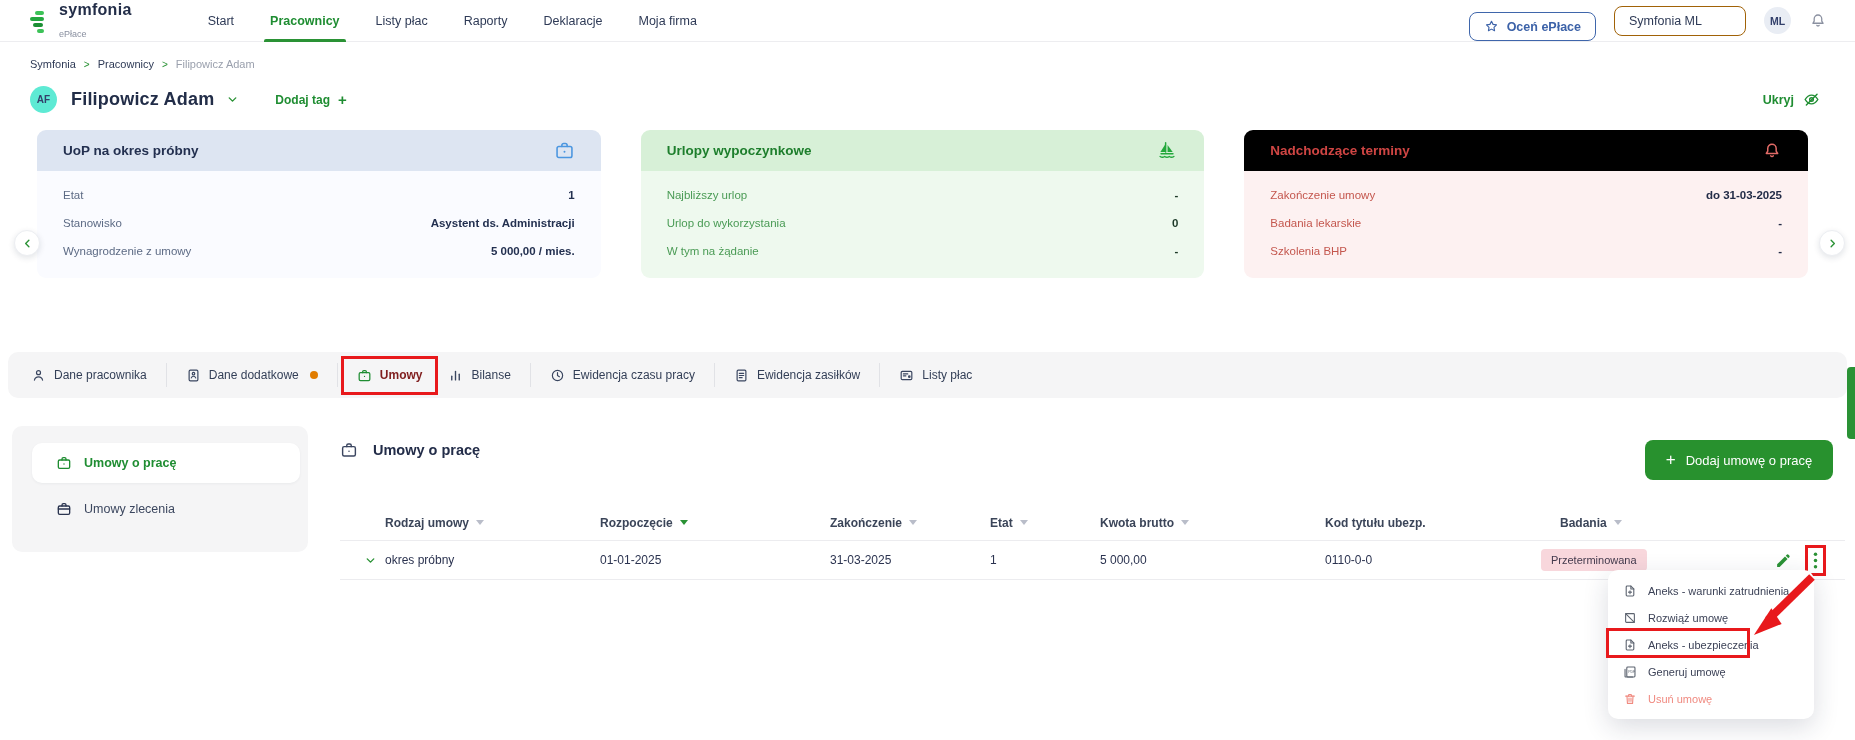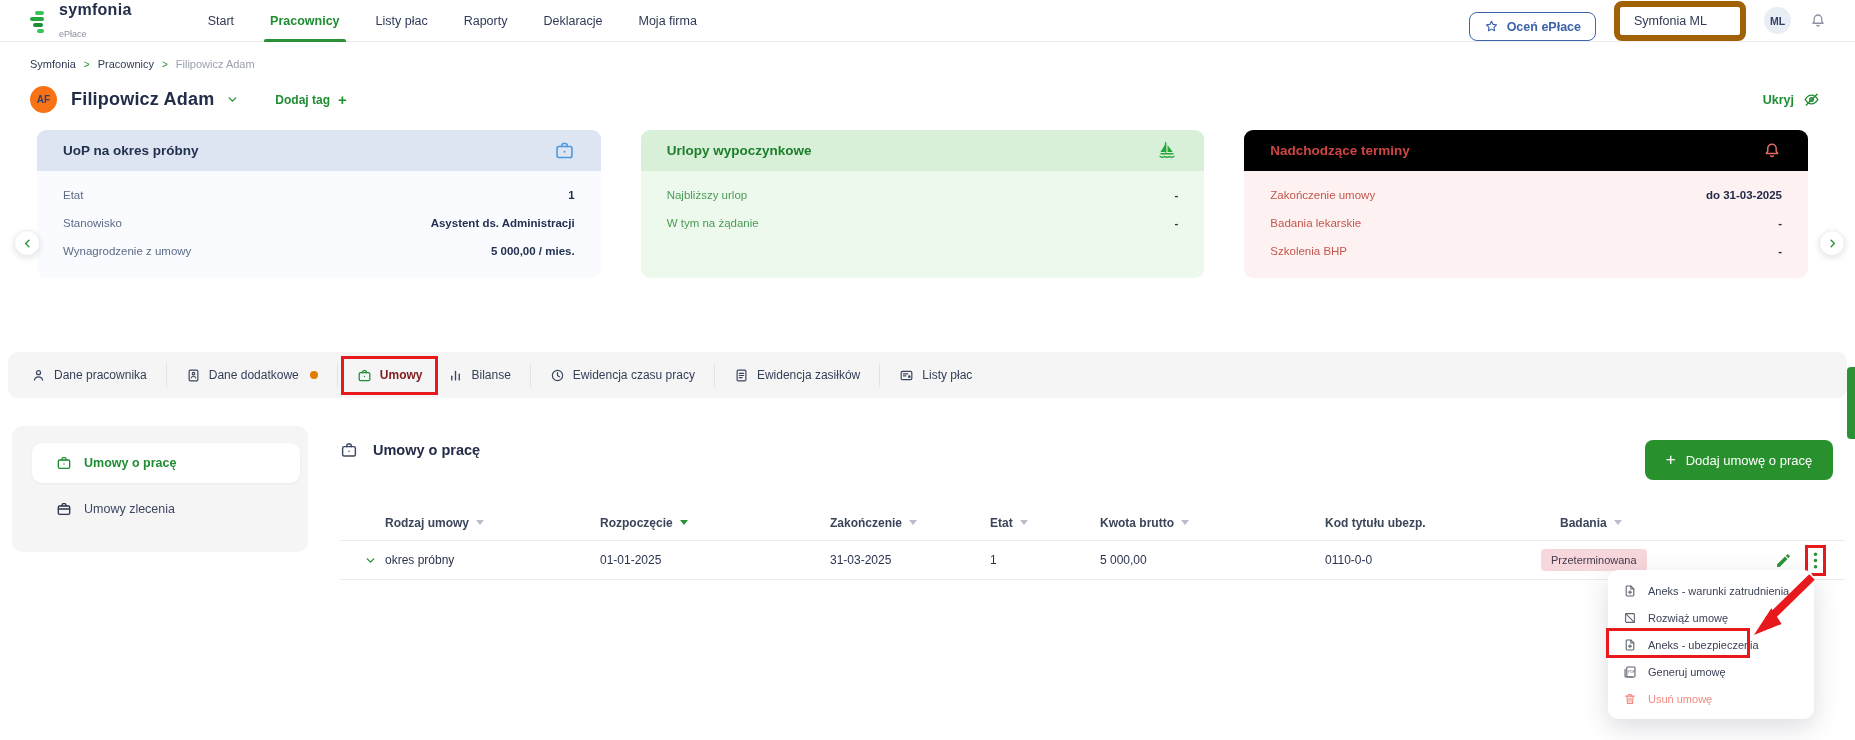--- a/index.html
+++ b/index.html
@@ -23,35 +23,35 @@
   .logo-text { line-height:1; }
   .logo-brand { font-size:16px; font-weight:bold; color:#222d48; letter-spacing:.3px; }
   .logo-product { font-size:9px; color:#8a90a0; margin-top:12px; }
   .nav { display:flex; align-items:stretch; height:42px; margin-left:62px; gap:8px; }
   .nav-item { display:flex; align-items:center; padding:0 14px; font-size:12.5px; color:#2e3a56; position:relative; cursor:pointer; }
   .nav-item.active { color:#1f8d32; font-weight:bold; }
   .nav-item.active::after { content:""; position:absolute; left:8px; right:8px; bottom:0; height:3px; background:#2a9235; border-radius:2px 2px 0 0; }
   .top-right { margin-left:auto; display:flex; align-items:center; gap:18px; }
   .rate-btn { display:flex; align-items:center; gap:8px; border:1.5px solid #3f66ab; color:#3c62a8;
     border-radius:8px; padding:6px 14px; font-size:12.5px; font-weight:bold; background:#fff; cursor:pointer;margin-top:12px; }
-  .company-select { border:6px solid #a16207; border-radius:8px; padding:7px 14px; min-width:132px;
+  .company-select { border:1px solid #a16207; border-radius:8px; padding:7px 14px; min-width:132px;
     font-size:12.5px; color:#2e3a56; background:#fff; cursor:pointer; }
   .avatar { width:27px; height:27px; border-radius:50%; background:#e9edf4; color:#33406b;
     font-size:10.5px; font-weight:bold; display:flex; align-items:center; justify-content:center; }
   .bell { color:#8a90a0; }
 
   
   .breadcrumb { position:absolute; top:58px; left:30px; font-size:11px; display:flex; align-items:center; gap:8px; }
   .crumb { color:#2e3a56; cursor:pointer; }
   .crumb.current { color:#9aa0ad; }
   .crumb-sep { color:#2a9235; font-size:10px; }
 
   
   .emp-row { position:absolute; top:86px; left:30px; right:30px; display:flex; align-items:center; }
-  .emp-avatar { width:27px; height:27px; border-radius:50%; background:#f97316; color:#33406b;
+  .emp-avatar { width:27px; height:27px; border-radius:50%; background:#5eead4; color:#33406b;
     font-size:10px; font-weight:bold; display:flex; align-items:center; justify-content:center; margin-right:14px; }
   .emp-name { font-size:18px; font-weight:bold; color:#222d48; letter-spacing:.2px; }
   .emp-caret { color:#2a9235; margin-left:12px; cursor:pointer; }
   .add-tag { margin-left:36px; font-size:12px; color:#1f8d32; font-weight:bold; display:flex; align-items:center; gap:8px; cursor:pointer; }
   .add-tag .plus { font-size:15px; }
   .hide-link { margin-left:auto; display:flex; align-items:center; gap:8px; color:#1f8d32; font-size:12.5px; font-weight:bold; cursor:pointer; margin-right:4px;}
 
   
   .cards { position:absolute; top:130px; left:37px; width:1771px; display:grid; grid-template-columns:1fr 1fr 1fr; gap:40px; }
   .card { border-radius:9px; overflow:hidden; height:148px; }
@@ -237,20 +237,24 @@
           <path d="M5.5 15h13"></path>
           <path d="M4.5 18c1.6 1.2 3.4 1.2 5 0 1.6 1.2 3.4 1.2 5 0 1.6 1.2 3.4 1.2 5 0"></path>
         </svg>
     </div>
     <div class="card-body">
       <div class="card-line">
           <span class="l">Najbliższy urlop</span>
           <span class="v">-</span>
         </div>
       <div class="card-line">
+          <span class="l">Urlop do wykorzystania</span>
+          <span class="v">0</span>
+        </div>
+      <div class="card-line">
           <span class="l">W tym na żądanie</span>
           <span class="v">-</span>
         </div>
     </div>
   </div>
   <div class="card red">
     <div class="card-head">
       <span class="card-title">Nadchodzące terminy</span>
       <svg class="cicon" width="20" height="20" viewBox="0 0 24 24" fill="none" stroke="currentColor" stroke-width="1.8" stroke-linecap="round" stroke-linejoin="round">
           <path d="M12 4a5 5 0 0 1 5 5v3.2L18.8 15H5.2L6.9 12.2V9a5 5 0 0 1 5-5Z"></path>

